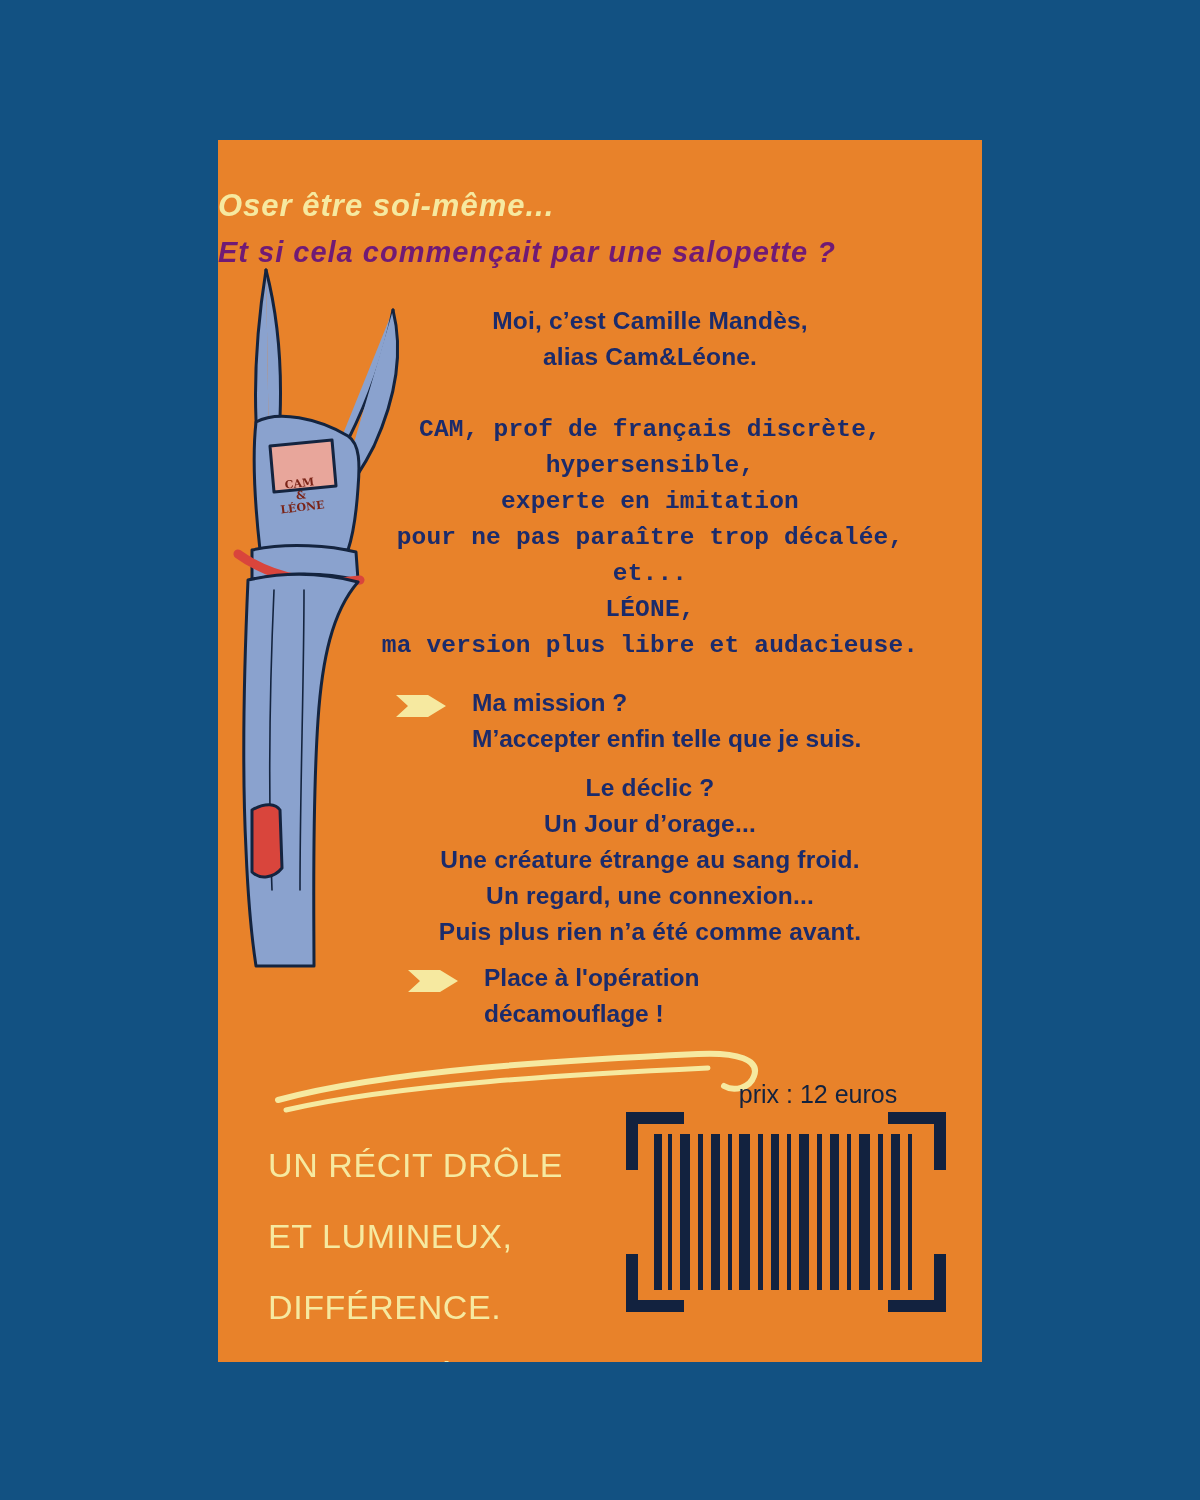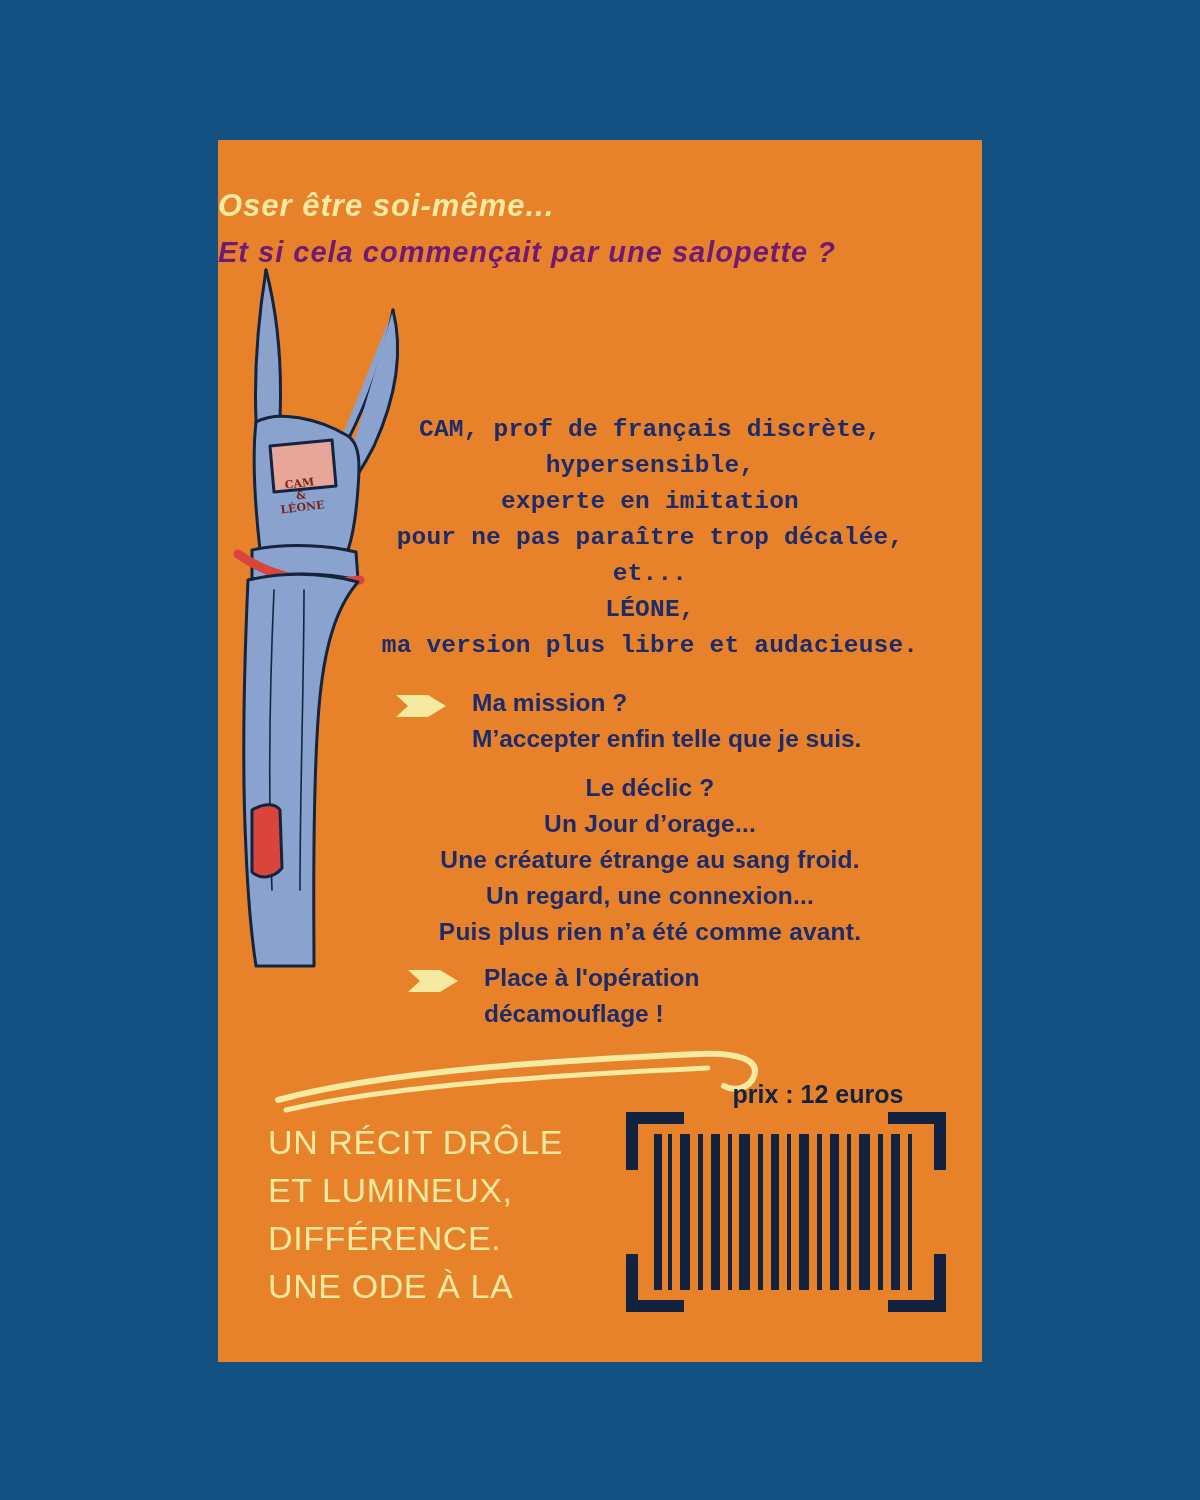--- a/index.html
+++ b/index.html
@@ -102,31 +102,31 @@
   
   .tagline {
     position: absolute;
     left: 50px;
     top: 978px;
     color: #F6E9A0;
     font-size: 34px;
     line-height: 48px;
     letter-spacing: 0.6px;
   }
-  .tagline div { white-space: nowrap; }
+  .tagline div { white-space: nowrap; margin-top: 23px; }
 
   
   .price {
     position: absolute;
     left: 450px;
     top: 940px;
     width: 300px;
     text-align: center;
     color: #12223F;
-    font-weight: bold;
+    font-weight: normal;
     font-size: 25px;
   }
   .barcode {
     position: absolute;
     left: 408px;
     top: 972px;
     width: 320px;
     height: 200px;
   }
 
@@ -193,20 +193,24 @@
     </svg>
     <div class="label-patch-text">
       <div>CAM</div>
       <div>&amp;</div>
       <div>LÉONE</div>
     </div>
 
     <div class="script script-1">Oser être soi-même...</div>
     <div class="script script-2">Et si cela commençait par une salopette ?</div>
 
+    <div class="body-block block-intro">
+      <div>Moi, c’est Camille Mandès,</div>
+      <div>alias Cam&amp;Léone.</div>
+    </div>
 
     <div class="body-block block-desc">
       <div>CAM, prof de français discrète,</div>
       <div>hypersensible,</div>
       <div>experte en imitation</div>
       <div>pour ne pas paraître trop décalée,</div>
       <div>et...</div>
       <div>LÉONE,</div>
       <div>ma version plus libre et audacieuse.</div>
     </div>

